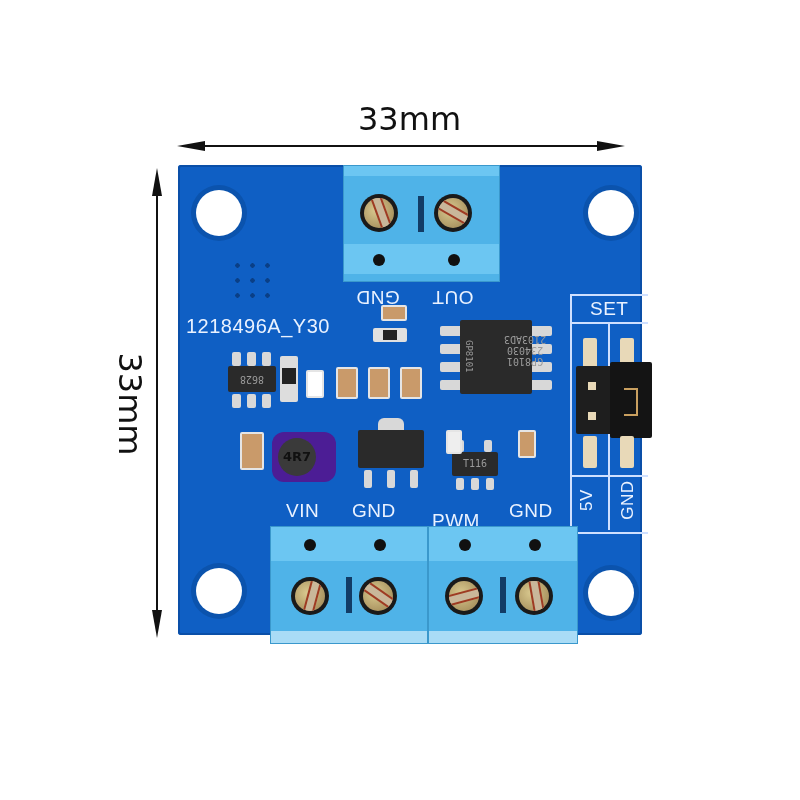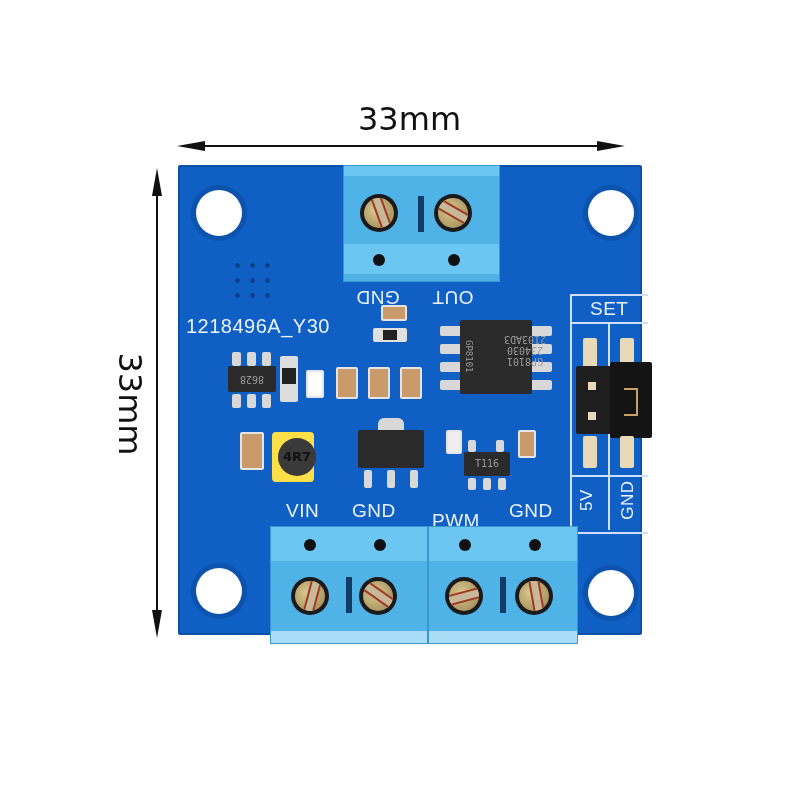--- a/index.html
+++ b/index.html
@@ -111,35 +111,35 @@
 <div class="abs" style="left:280px; top:356px; width:18px; height:46px; background:#ddd; border-radius:2px;">
     <div style="margin:12px 2px; width:14px; height:16px; background:#222;"></div>
   </div>
 <div class="abs cap" style="left:306px; top:370px; width:14px; height:24px; background:#fff;"></div>
 
 <div class="abs cap" style="left:336px; top:367px; width:18px; height:28px;"></div>
 <div class="abs cap" style="left:368px; top:367px; width:18px; height:28px;"></div>
 <div class="abs cap" style="left:400px; top:367px; width:18px; height:28px;"></div>
 
 <div class="abs cap" style="left:240px; top:432px; width:20px; height:34px;"></div>
-<div class="abs" style="left:272px; top:432px; width:42px; height:50px; background:#fde047; border-radius:4px;">
+<div class="abs" style="left:272px; top:432px; width:64px; height:50px; background:#4c1d95; border-radius:12px;">
   <div style="position:absolute; left:6px; top:6px; width:38px; height:38px; border-radius:50%; background:#3a3a3a; color:#111; font-size:13px; font-weight:bold; text-align:center; line-height:38px;">
     <span>4R7</span>
   </div>
 </div>
 
 <div class="abs" style="left:358px; top:418px; width:66px; height:78px;">
   <div class="abs pin" style="left:20px; top:0; width:26px; height:14px; border-radius:6px 6px 0 0;"></div>
   <div class="abs chip" style="left:0; top:12px; width:66px; height:38px;"></div>
   <div class="abs pin" style="left:6px; top:52px; width:8px; height:18px;"></div>
   <div class="abs pin" style="left:29px; top:52px; width:8px; height:18px;"></div>
   <div class="abs pin" style="left:52px; top:52px; width:8px; height:18px;"></div>
 </div>
 
-<div class="abs" style="left:464px; top:440px; width:24px; height:54px;">
+<div class="abs" style="left:452px; top:440px; width:24px; height:54px;">
   <div class="abs pin" style="left:4px; top:0; width:8px; height:12px;"></div>
   <div class="abs pin" style="left:32px; top:0; width:8px; height:12px;"></div>
   <div class="abs chip" style="left:0; top:12px; width:46px; height:24px; font-size:10px; text-align:center; line-height:24px;">
     <span>T116</span>
   </div>
   <div class="abs pin" style="left:4px; top:38px; width:8px; height:12px;"></div>
   <div class="abs pin" style="left:19px; top:38px; width:8px; height:12px;"></div>
   <div class="abs pin" style="left:34px; top:38px; width:8px; height:12px;"></div>
 </div>
 <div class="abs cap" style="left:518px; top:430px; width:14px; height:24px;"></div>

